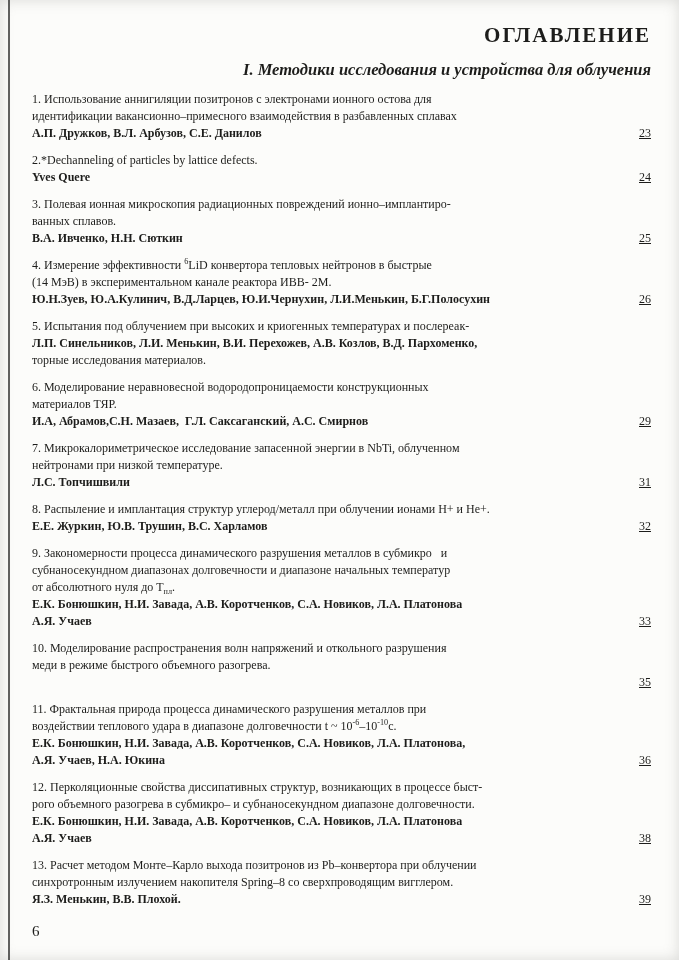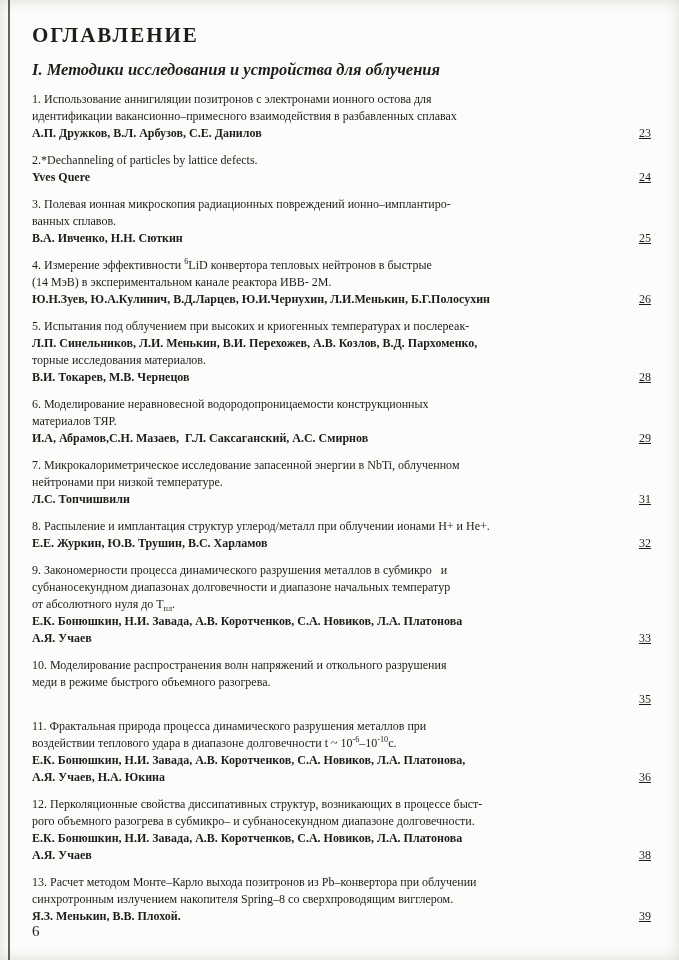--- a/index.html
+++ b/index.html
@@ -24,29 +24,29 @@
     position: absolute;
     left: 8px;
     top: 0;
     bottom: 0;
     width: 2px;
     background: var(--scanline, #3a3a38);
     opacity: 0.8;
   }
   h1.doc-title {
     margin: 0;
-    text-align: left;
+    text-align: right;
     font-size: 21px;
     line-height: 23px;
     font-weight: bold;
     letter-spacing: 2px;
   }
   h2.section-heading {
     margin: 13px 0 0 0;
-    text-align: left;
+    text-align: right;
     font-size: 16.5px;
     line-height: 19px;
     font-weight: bold;
     font-style: italic;
   }
   .toc {
     margin-top: 12px;
   }
   .entry {
     margin-bottom: 10px;
@@ -125,24 +125,20 @@
           <span class="authors">Ю.Н.Зуев, Ю.А.Кулинич, В.Д.Ларцев, Ю.И.Чернухин, Л.И.Менькин, Б.Г.Полосухин</span>
           <span class="page-num">26</span>
         </div>
       </div>
       <div class="entry">
         <div class="line title-line">5. Испытания под облучением при высоких и криогенных температурах и послереак-</div>
         <div class="line author-row">
           <span class="authors">Л.П. Синельников, Л.И. Менькин, В.И. Перехожев, А.В. Козлов, В.Д. Пархоменко,</span>
         </div>
         <div class="line title-line">торные исследования материалов.</div>
-        <div class="line author-row">
-          <span class="authors">В.И. Токарев, М.В. Чернецов</span>
-          <span class="page-num">28</span>
-        </div>
       </div>
       <div class="entry">
         <div class="line title-line">6. Моделирование неравновесной водородопроницаемости конструкционных</div>
         <div class="line title-line">материалов ТЯР.</div>
         <div class="line author-row">
           <span class="authors">И.А, Абрамов,С.Н. Мазаев,&nbsp; Г.Л. Саксаганский, А.С. Смирнов</span>
           <span class="page-num">29</span>
         </div>
       </div>
       <div class="entry">

